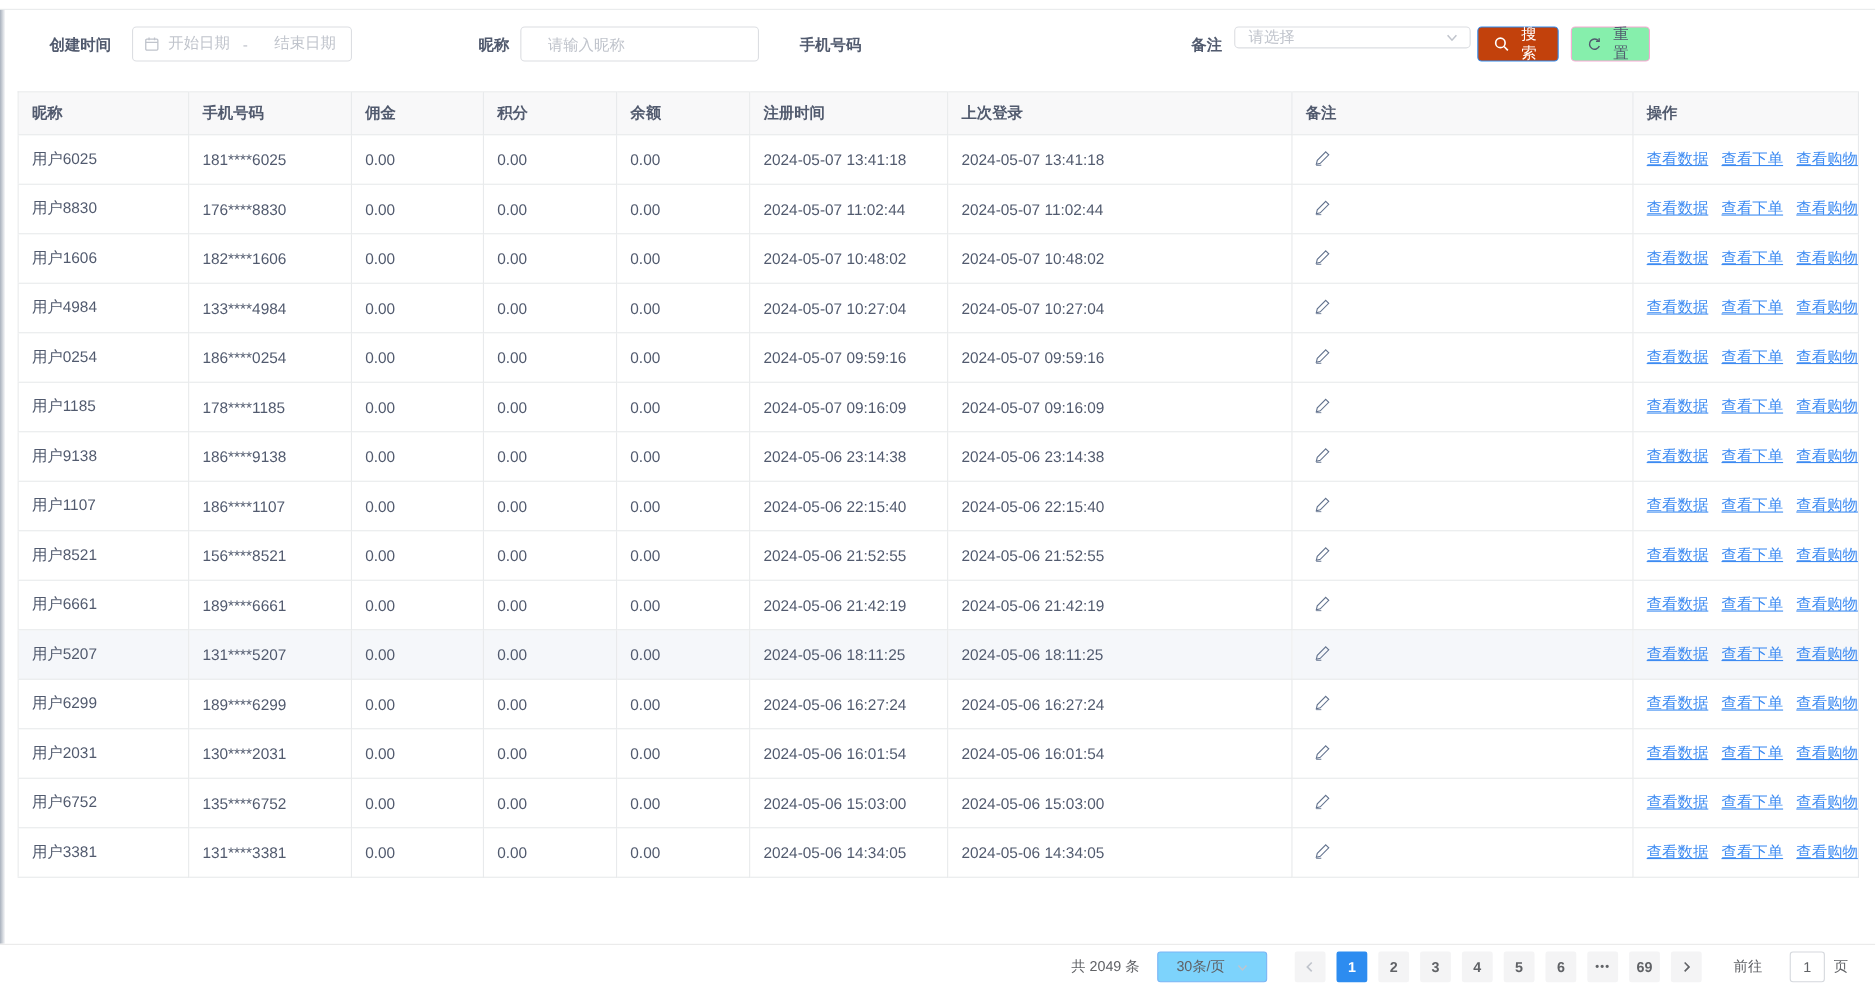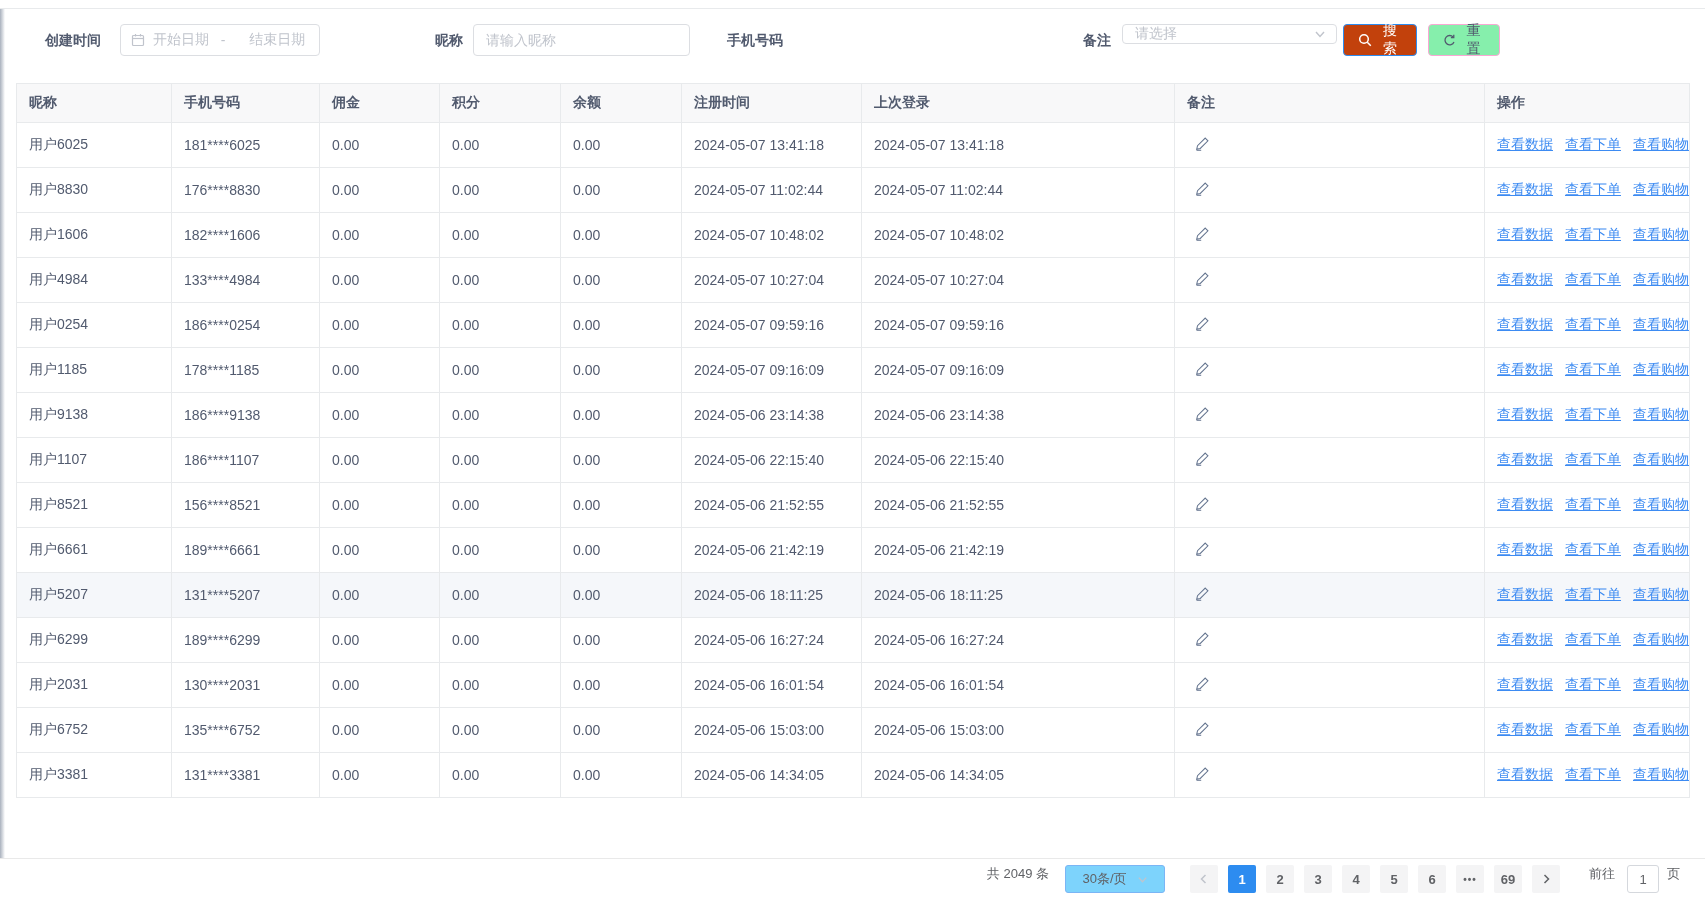--- a/index.html
+++ b/index.html
@@ -13,21 +13,21 @@
   
   .filter-bar { position:absolute; top:24px; left:0; right:0; height:32px; }
   .flabel { position:absolute; top:0; line-height:32px; font-size:14px; font-weight:700; color:#515a6e; }
   .date-range { position:absolute; top:0; height:32px; border:1px solid #dcdee2; border-radius:4px;
                 display:flex; align-items:center; padding:0 10px; background:#fff; cursor:pointer; }
   .date-range .ph, .fselect .ph { color:#c0c4cc; font-size:14px; }
   .date-range .seg { width:76px; text-align:left; margin-left:8px; }
   .date-range .dsep { color:#c0c4cc; font-size:14px; margin:0 16px 0 8px; }
   .icon { display:inline-flex; align-items:center; justify-content:center; }
   .finput { position:absolute; top:0; height:32px; border:1px solid #dcdee2; border-radius:4px;
-            padding:0 12px; font-size:14px; color:#515a6e; outline:none; background:#fff;
+            padding:0 24px; font-size:14px; color:#515a6e; outline:none; background:#fff;
             font-family:"Liberation Sans","DejaVu Sans",sans-serif; }
   .finput::placeholder { color:#c0c4cc; }
   .fselect { position:absolute; top:0; height:20px; border:1px solid #dcdee2; border-radius:4px;
              display:flex; align-items:center; justify-content:space-between; padding:0 10px 0 12px;
              background:#fff; cursor:pointer; }
   .btn { position:absolute; top:0; height:32px; border-radius:4px; font-size:14px; cursor:pointer;
          display:flex; align-items:center; justify-content:center; gap:6px; padding:0 14px;
          font-family:"Liberation Sans","DejaVu Sans",sans-serif; }
   .btn.primary { background:#c2410c; border:1px solid #2d8cf0; color:#fff; }
   .btn.plain { background:#86efac; border:1px solid #f9a8d4; color:#515a6e; }
@@ -42,32 +42,32 @@
                    border-right:1px solid #e8eaec; background:#fff; white-space:nowrap; overflow:hidden; }
   .data-table tr.hl td { background:#f5f7fa; }
   .op-link { color:#3d8bf2; text-decoration:underline; margin-right:12px; cursor:pointer; }
   .op-link:last-child { margin-right:0; }
   .edit-ic { cursor:pointer; display:inline-flex; margin-left:8px; }
 
   
   .footer { position:absolute; left:0; right:0; bottom:0; height:41px; background:#fff;
             border-top:1px solid #e9e9e9; }
   .support { position:absolute; left:33px; top:0; line-height:40px; font-size:15px; font-weight:700; color:#1a1a1a; }
-  .pager { position:absolute; right:25px; top:6px; height:28px; display:flex; font-size:13px; color:#606266; }
+  .pager { position:absolute; right:25px; top:6px; height:28px; display:flex; align-items:center; font-size:13px; color:#606266; }
   .total { margin-right:16px; }
   .psize { width:100px; height:28px; border:1px solid #7ab5f5; border-radius:3px; display:flex;
            align-items:center; justify-content:center; gap:10px; cursor:pointer; margin-right:20px;
            color:#606266; background:#7dd3fc; }
   .pbtn { min-width:28px; height:28px; margin:0 5px; border:none; border-radius:2px; background:#f4f4f5;
           color:#606266; font-size:13px; font-weight:700; cursor:pointer; display:inline-flex;
           align-items:center; justify-content:center; font-family:"Liberation Sans","DejaVu Sans",sans-serif; }
   .pbtn.active { background:#2d8cf0; color:#fff; }
   .pbtn.more { letter-spacing:1px; font-size:10px; color:#606266; }
   #pages { display:inline-flex; }
-  .goto-label { margin-left:24px; margin-right:12px; }
+  .goto-label { margin-left:24px; margin-right:25px; }
   .goto-input { width:32px; height:28px; border:1px solid #d5d8dd; border-radius:3px; text-align:center;
                 font-size:13px; color:#606266; outline:none; background:#fff;
                 font-family:"Liberation Sans","DejaVu Sans",sans-serif; }
   .goto-unit { margin-left:8px; }
 </style>
 </head>
 <body>
 
 <div class="page">
   <div class="top-hairline"></div>

